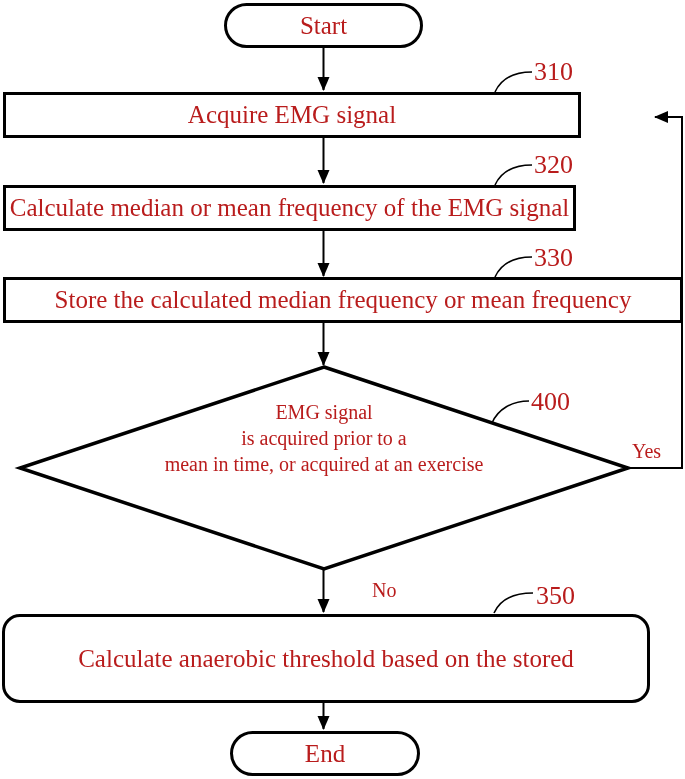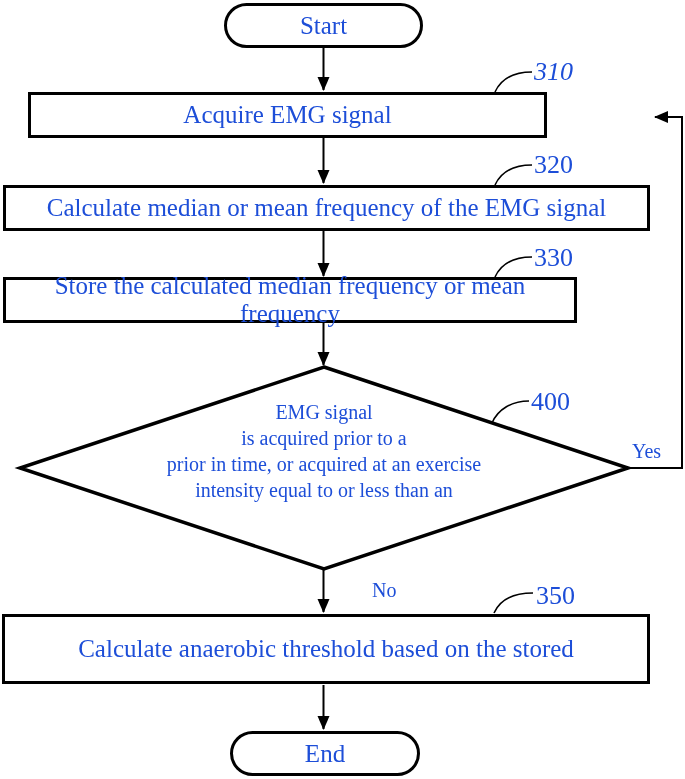--- a/index.html
+++ b/index.html
@@ -2,21 +2,21 @@
 <html><head>
 <meta charset="utf-8">
 <style>
   html, body { margin: 0; padding: 0; background: #ffffff; }
   #figure {
     position: relative;
     width: 685px;
     height: 779px;
     background: #ffffff;
     font-family: "Liberation Serif", serif;
-    color: #1d4ed8;
+    color: #b91c1c;
     overflow: hidden;
   }
   #connectors {
     position: absolute;
     left: 0; top: 0;
     width: 685px; height: 779px;
   }
   .node {
     position: absolute;
     box-sizing: border-box;
@@ -79,47 +79,46 @@
     <path d="M495,185 C501,172 513,165 532,165" fill="none" stroke="#000" stroke-width="1.6"></path>
     <path d="M495,277 C501,264 513,257 532,257" fill="none" stroke="#000" stroke-width="1.6"></path>
     <path d="M492,423 C498,409 512,401 529,401" fill="none" stroke="#000" stroke-width="1.6"></path>
     <path d="M494,613 C500,600 514,593 533,593" fill="none" stroke="#000" stroke-width="1.6"></path>
   </svg>
 
   <div class="node stadium" style="left:224px; top:3px; width:199px; height:45px;">
     <span>Start</span>
   </div>
 
-  <div class="node" style="left:3px; top:92px; width:519px; height:46px;margin-left:25px;">
+  <div class="node" style="left:3px; top:92px; width:578px; height:46px;">
     <span>Acquire EMG signal</span>
   </div>
-  <div class="refnum" style="left:534px; top:59px;font-style:italic;">310</div>
+  <div class="refnum" style="left:534px; top:59px;">310</div>
 
-  <div class="node" style="left:3px; top:185px; width:647px; height:46px;">
+  <div class="node" style="left:3px; top:185px; width:573px; height:46px;">
     <span>Calculate median or mean frequency of the EMG signal</span>
   </div>
   <div class="refnum" style="left:534px; top:152px;">320</div>
 
-  <div class="node" style="left:3px; top:277px; width:574px; height:46px;">
+  <div class="node" style="left:3px; top:277px; width:680px; height:46px;">
     <span>Store the calculated median frequency or mean frequency</span>
   </div>
   <div class="refnum" style="left:534px; top:245px;">330</div>
 
   <div class="diamond-text">
     <span>EMG signal</span>
     <span>is acquired prior to a</span>
-    <span>prior in time, or acquired at an exercise</span>
-    <span>intensity equal to or less than an</span>
+    <span>mean in time, or acquired at an exercise</span>
   </div>
   <div class="refnum" style="left:531px; top:389px;">400</div>
 
   <div class="branch-label" style="left:632px; top:438px;">Yes</div>
   <div class="branch-label" style="left:333px; top:577px;margin-left:39px;">No</div>
 
-  <div class="node twoline" style="left:2px; top:614px; width:648px; height:70px;">
+  <div class="node twoline" style="left:2px; top:614px; width:648px; height:89px;border-radius:18px;">
     <div>
       <span>Calculate anaerobic threshold based on the stored</span>
     </div>
   </div>
   <div class="refnum" style="left:536px; top:583px;">350</div>
 
   <div class="node stadium" style="left:230px; top:731px; width:190px; height:45px;">
     <span>End</span>
   </div>
 

